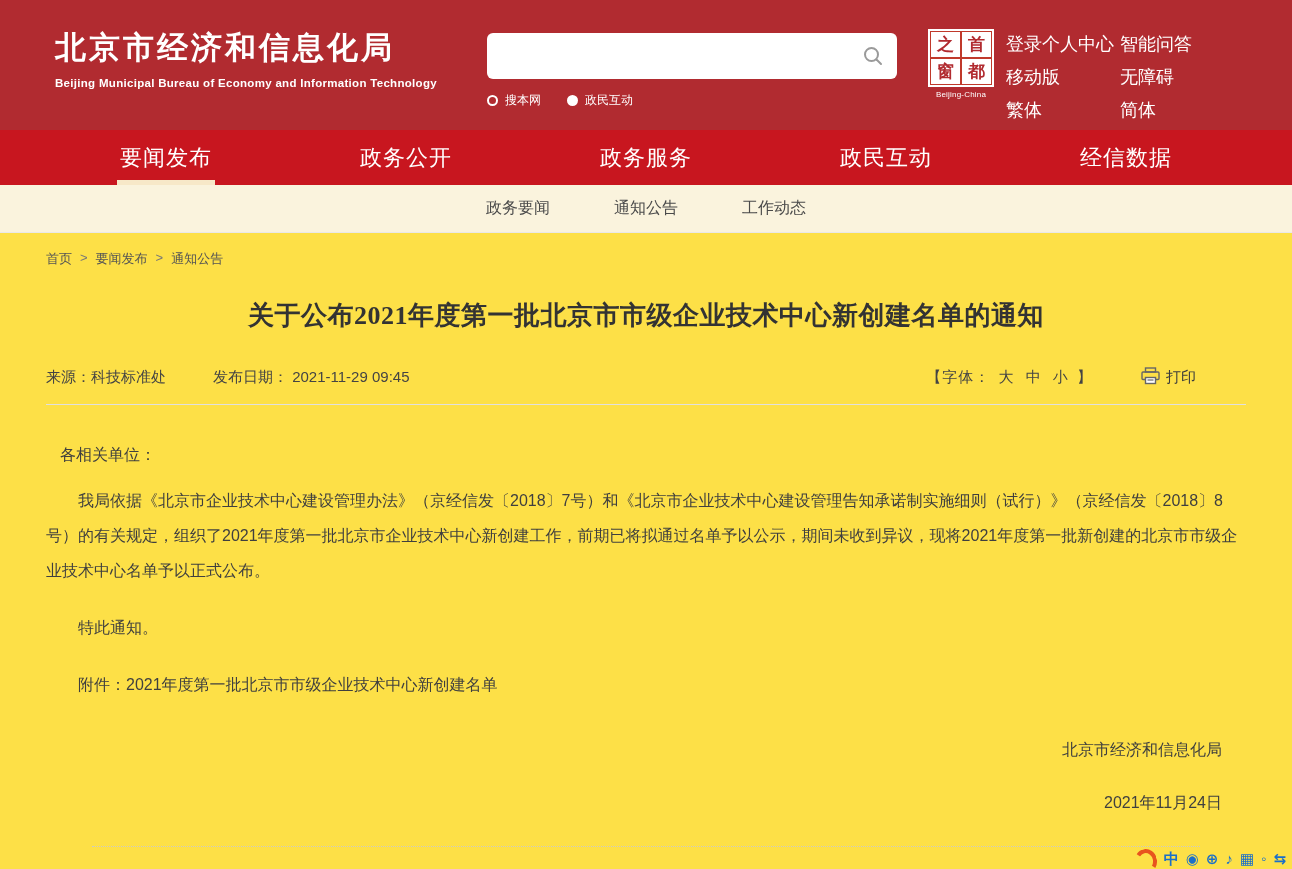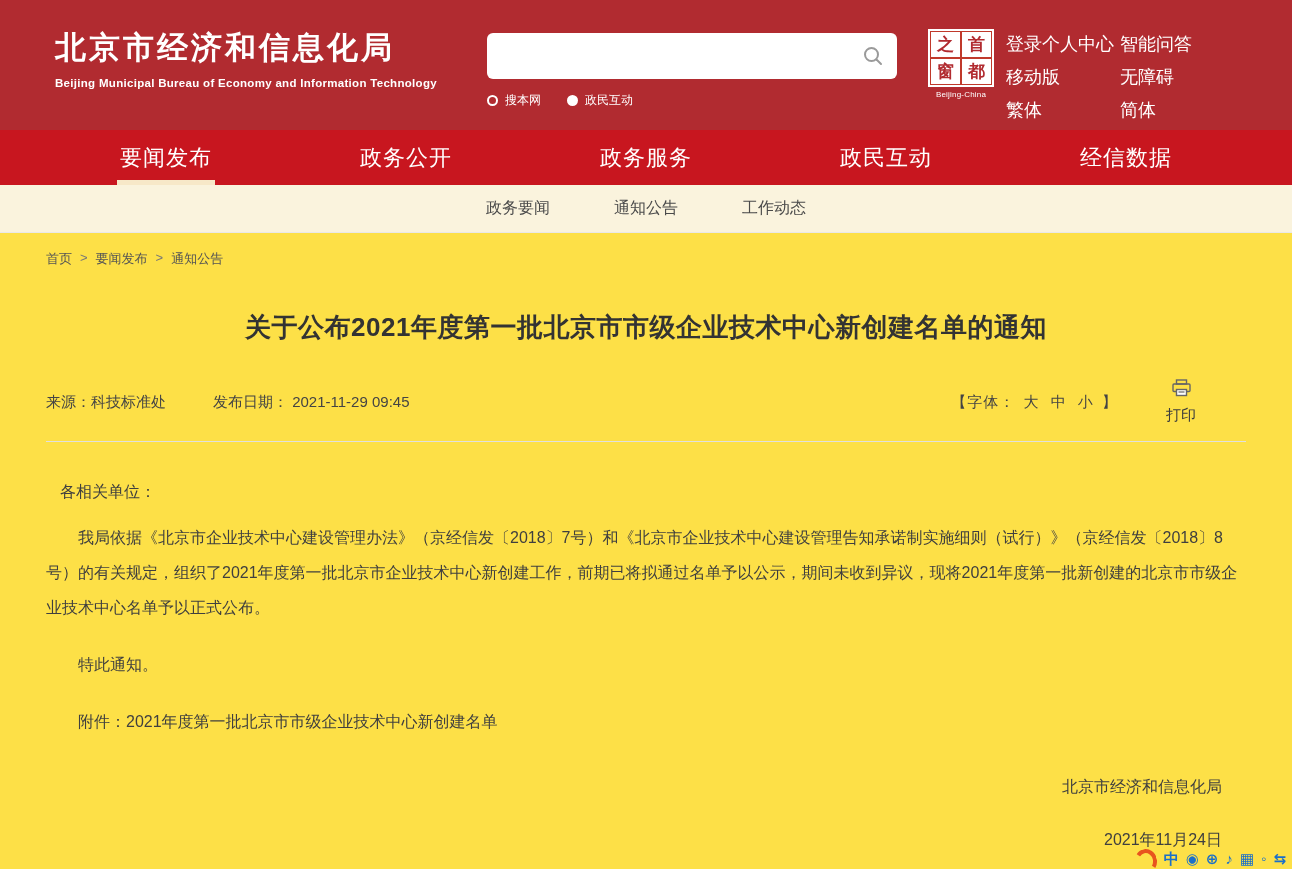--- a/index.html
+++ b/index.html
@@ -123,43 +123,44 @@
     padding: 17px 0 0 46px;
     font-size: 13px; color: #555;
     display: flex; align-items: flex-start; gap: 8px;
   }
   .breadcrumb .crumb { cursor: pointer; }
   .breadcrumb .sep { color: #777; }
 
   
   .article { margin: 0 46px; }
   .article-title {
-    margin-top: 42px;
+    margin-top: 30px;
     text-align: center;
     font-size: 26px;
     font-weight: bold;
     color: #333;
     letter-spacing: 0.5px;
+    font-family: Liberation Serif, serif;
   }
   .meta-row {
     margin-top: 34px;
     display: flex; 
     font-size: 15px; color: #444;
   }
   .meta-left { display: flex; align-items: center; }
   .meta-date { margin-left: 47px; }
   .meta-right {
     margin-left: auto;
     display: flex; align-items: center;
     gap: 48px;
     padding-right: 50px;
   }
   .font-sizer { letter-spacing: 1px; }
   .font-sizer .fsz { cursor: pointer; padding: 0 3px; }
-  .print-btn { display: flex; align-items: center; gap: 6px; cursor: pointer; color: #3c3c3c; flex-direction: column; }
+  .print-btn { display: flex; align-items: center; gap: 6px; cursor: pointer; color: #3c3c3c; }
   .meta-divider { border: none; border-top: 1px solid #e0e0e0; margin-top: 16px; }
 
   .article-body {
     margin-top: 32px;
     font-size: 16px;
     color: #3f3f3f;
     line-height: 35px;
   }
   .salutation { margin-left: 14px; }
   .para { text-indent: 2em; margin-top: 11px; }

